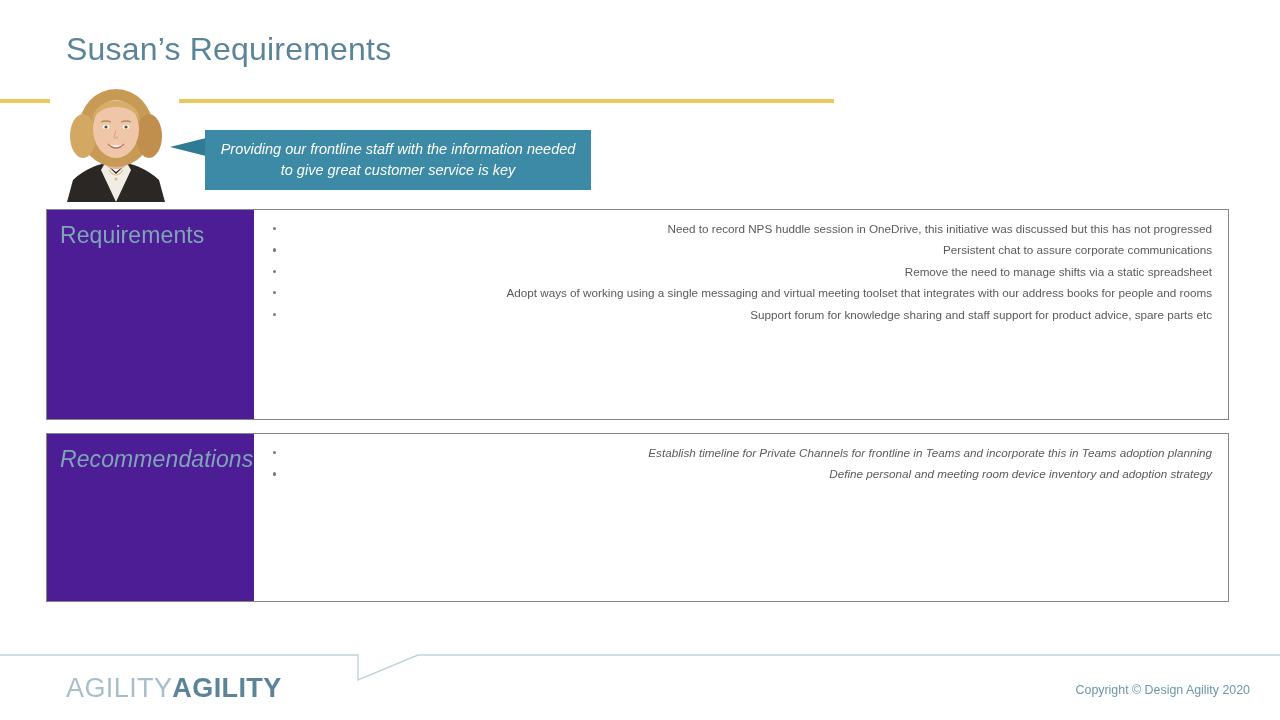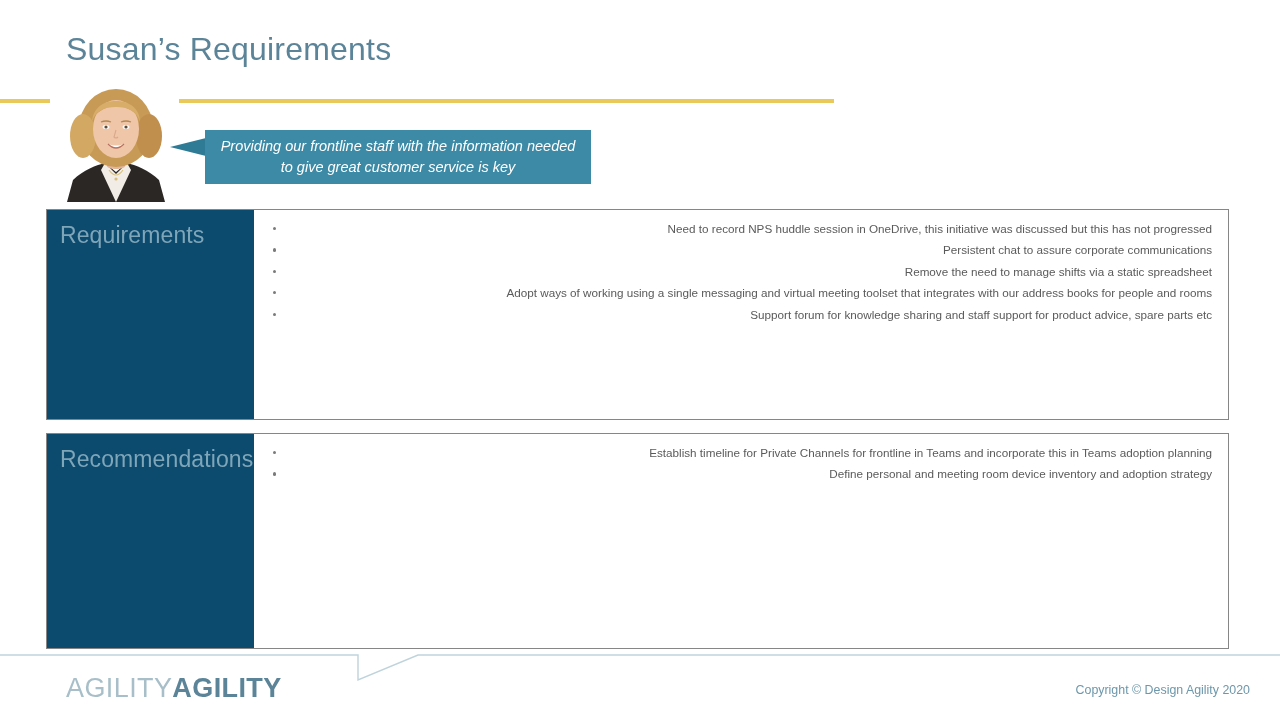--- a/index.html
+++ b/index.html
@@ -49,21 +49,21 @@
     background: #ffffff;
   }
   .portrait svg { display: block; }
 
   
   .quote-box {
     position: absolute;
     left: 205px;
     top: 130px;
     width: 386px;
-    height: 54px;
+    height: 60px;
     background: #3c8aa5;
     color: #ffffff;
     font-style: italic;
     font-size: 14.5px;
     line-height: 21px;
     text-align: center;
     display: flex;
     align-items: center;
     justify-content: center;
     box-sizing: border-box;
@@ -84,26 +84,26 @@
   .content-box {
     position: absolute;
     left: 46px;
     width: 1183px;
     border: 1.4px solid #868686;
     box-sizing: border-box;
     background: #ffffff;
     display: flex;
   }
   #requirements-box    { top: 209px; height: 211px; }
-  #recommendations-box { top: 433px; height: 216px; }
+  #recommendations-box { top: 433px; height: 169px; font-style: italic; }
 
   .box-label-pane {
     width: 207px;
     flex: 0 0 207px;
-    background: #0c4a6e;
+    background: #4c1d95;
     box-sizing: border-box;
     padding: 12px 0 0 13px;
   }
   .box-label {
     font-size: 23px;
     font-weight: 400;
     color: #7fa5b8;
     letter-spacing: 0.1px;
     white-space: nowrap;
   }

